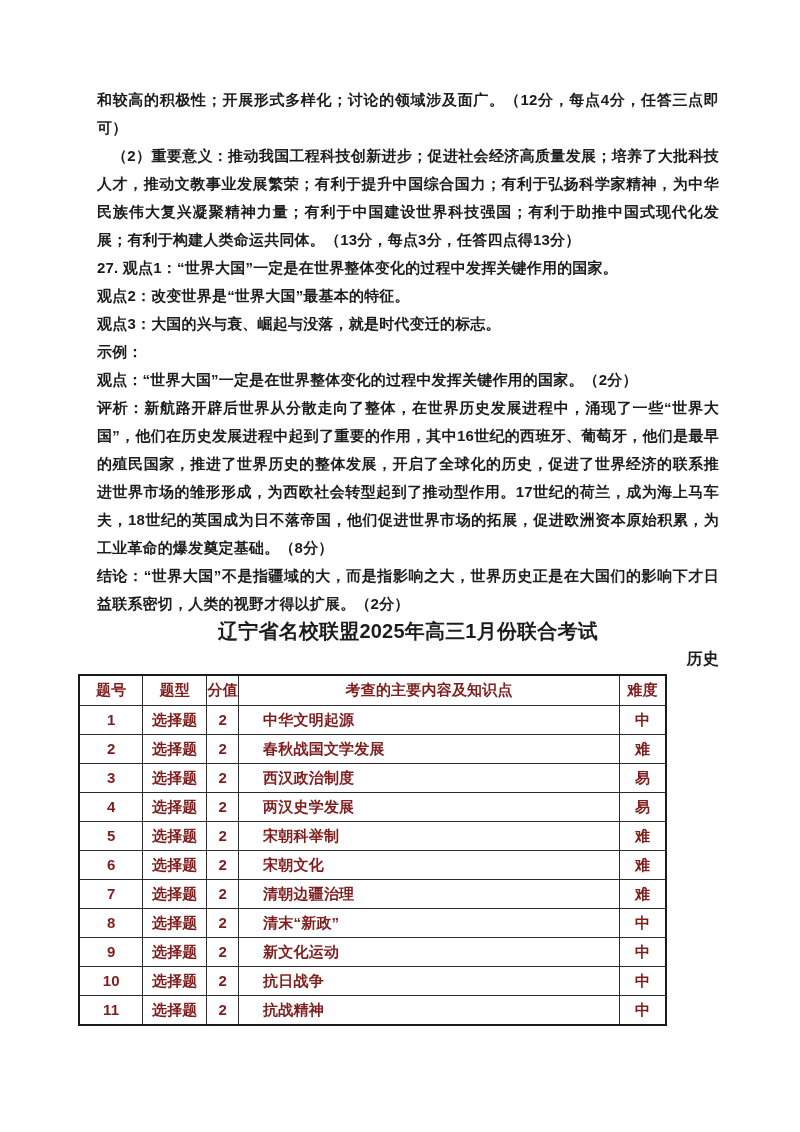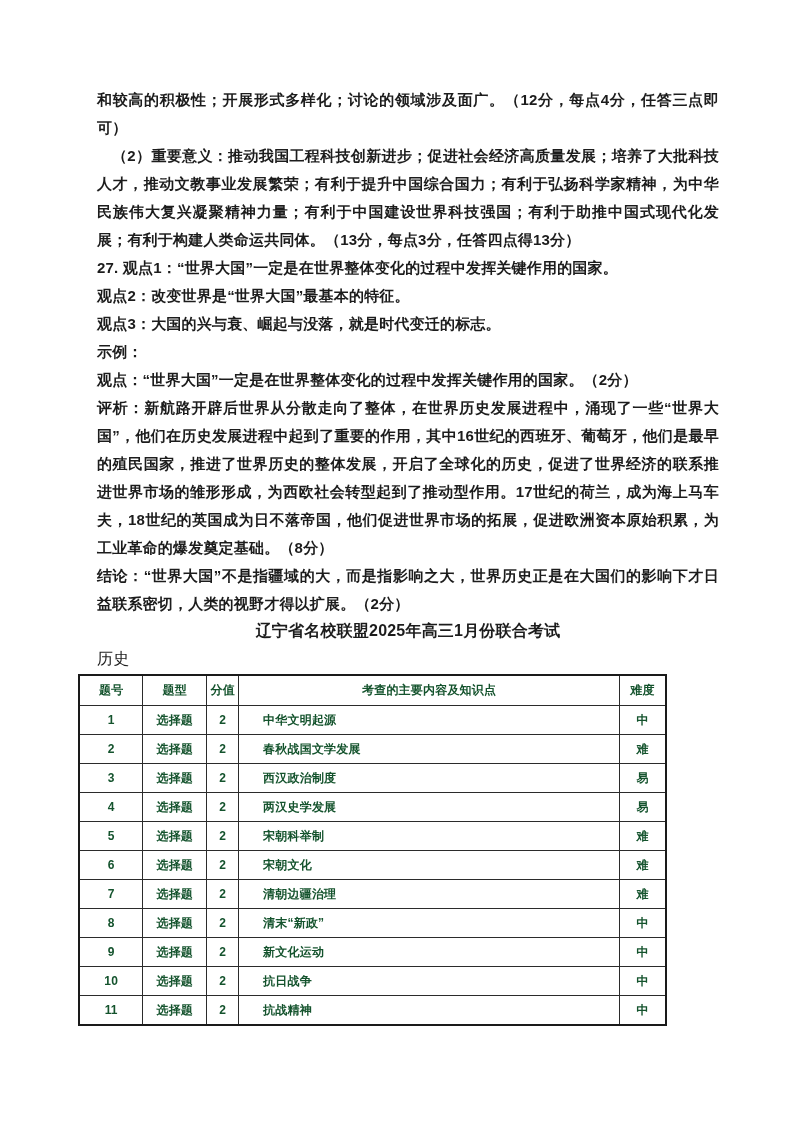--- a/index.html
+++ b/index.html
@@ -25,46 +25,46 @@
     color: #1c1c1c;
     text-align: justify;
     letter-spacing: 0.2px;
   }
   p.line { margin: 0; }
   .p2 { text-indent: 15px; margin-top: 2px; }
   .q27 { margin-left: -17px; margin-top: 8px; }
   .analysis { margin-top: 4px; }
   .note { text-indent: 6px; }
   .exam-title {
-    font-size: 16px;
+    font-size: 20px;
     line-height: 26px;
     font-weight: 700;
     text-align: center;
     margin: 0;
   }
   .exam-subject {
     font-size: 16px;
     line-height: 26px;
-    font-weight: 400;
-    text-align: left;
+    font-weight: 700;
+    text-align: right;
     margin-top: 2px;
   }
   table.spec-table {
     border-collapse: collapse;
     table-layout: fixed;
     width: 589px;
     margin-left: -19px;
     margin-top: 2px;
     border: 2px solid #1a1a1a;
   }
   .spec-table th, .spec-table td {
     border: 1px solid #2b2b2b;
-    font-size: 12px;
+    font-size: 15px;
     font-weight: 600;
-    color: #14532d;
+    color: #7f1d1d;
     overflow: hidden;
     white-space: nowrap;
   }
   .spec-table th { height: 30px; text-align: center; }
   .spec-table td { height: 28px; }
   .col-qnum { width: 62px; }
   .col-qtype { width: 62px; }
   .col-score { width: 31px; }
   .col-content { width: 370px; margin-left: 34px; }
   .col-diff { width: 45px; }

